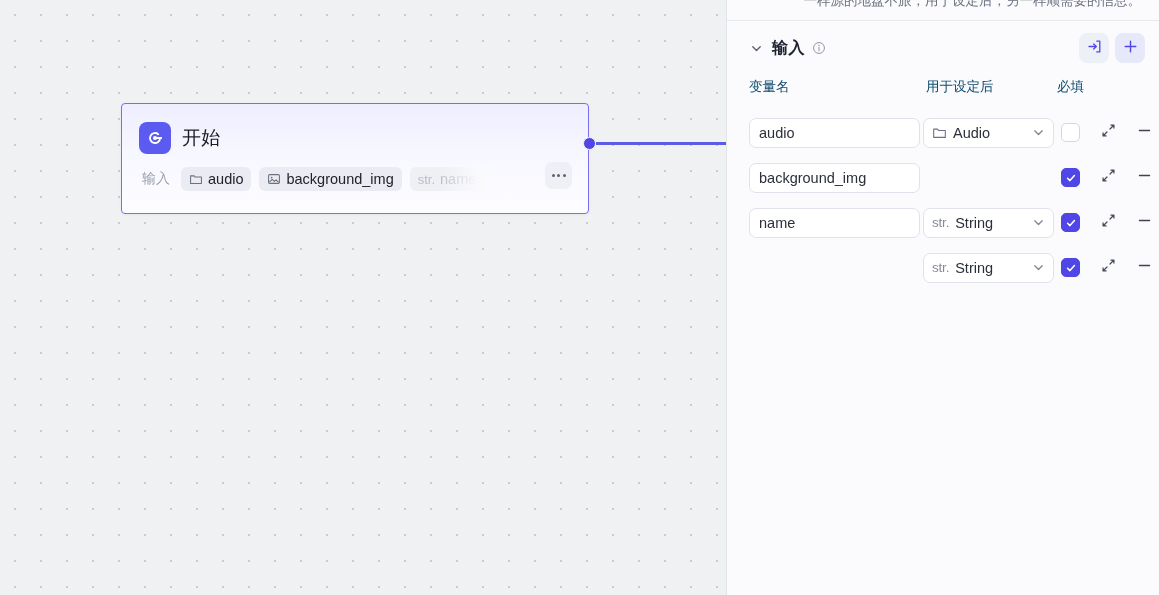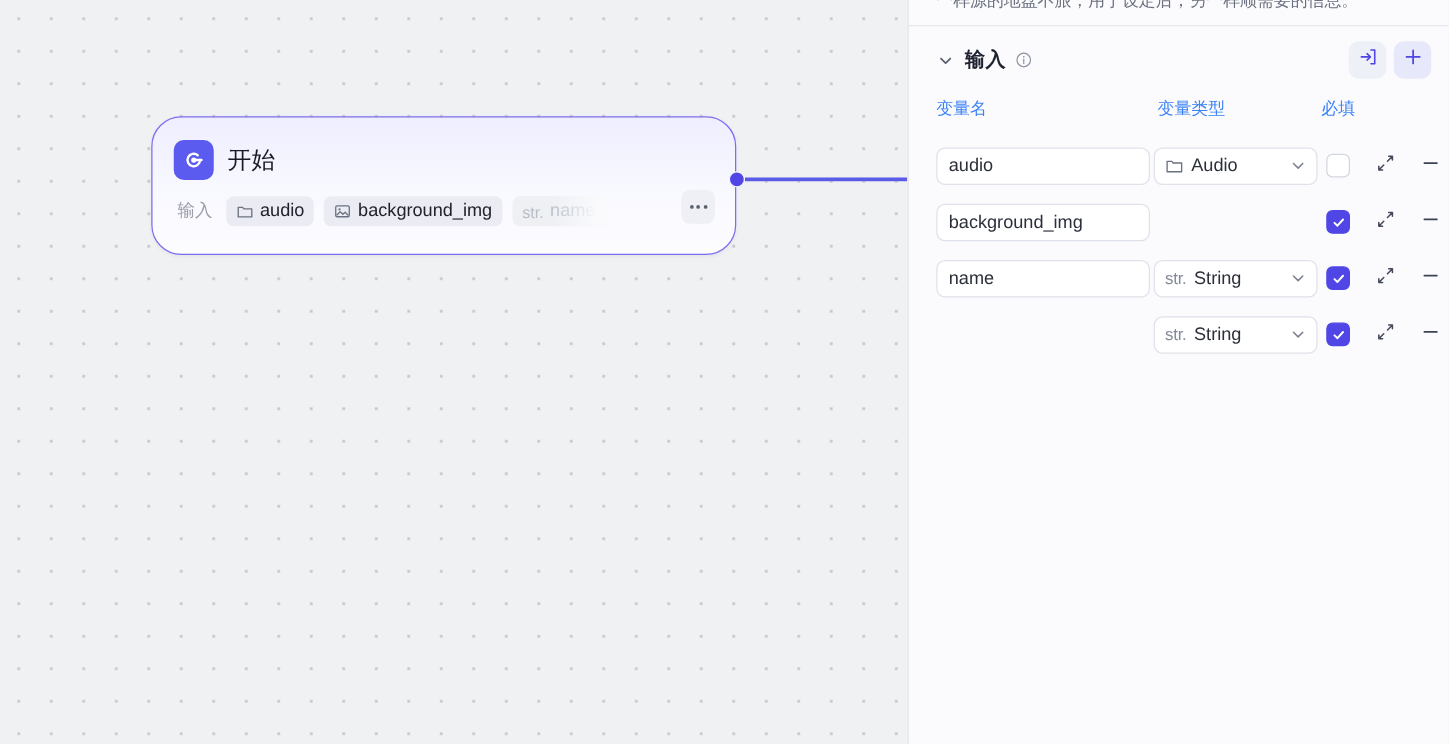--- a/index.html
+++ b/index.html
@@ -29,25 +29,25 @@
     background-image: radial-gradient(circle, #c9cbd1 1.1px, rgba(0,0,0,0) 1.2px);
     background-size: 26px 26px;
     background-position: 2px 2px;
     overflow: hidden;
   }
 
   
   .node {
     position: absolute;
     left: 121px;
-    top: 93px;
+    top: 103px;
     width: 468px;
     height: 111px;
     border: 1.6px solid #7c6ef0;
-    border-radius: 24px;
+    border-radius: 4px;
     background: linear-gradient(180deg, #eeeeff 0%, #f7f7ff 45%, #fdfdff 100%);
     box-sizing: border-box;
     box-shadow: 0 1px 3px rgba(60,60,110,0.06);
   }
   .node-header {
     display: flex;
     align-items: center;
     gap: 11px;
     padding: 18px 0 0 17px;
   }
@@ -151,20 +151,21 @@
   }
 
   
   .panel {
     position: relative;
     width: 433px;
     height: 595px;
     background: #fbfbfd;
     border-left: 1px solid #e2e4ea;
     box-sizing: border-box;
+    text-align: right;
   }
   .panel-topnote {
     position: absolute;
     top: -9px;
     left: 22px;
     right: 18px;
     height: 20px;
     overflow: hidden;
     font-size: 13.5px;
     color: #6b7180;
@@ -223,21 +224,21 @@
     background: #eef0f8;
   }
   .icon-btn.accent { background: #e8e8fb; }
 
   .col-headers {
     position: absolute;
     top: 78px;
     left: 0; right: 0;
     height: 22px;
     font-size: 13.5px;
-    color: #3b82f6;
+    color: #0c4a6e;
   }
   .col-headers span { position: absolute; }
 
   .rows {
     position: absolute;
     top: 110px;
     left: 0; right: 0;
   }
   .row {
     position: relative;
@@ -412,21 +413,21 @@
             <svg width="17" height="17" viewBox="0 0 18 18" fill="none">
               <path d="M9 3.4v11.2M3.4 9h11.2" stroke="#4f46e5" stroke-width="1.5" stroke-linecap="round"></path>
             </svg>
           </span>
         </span>
       </span>
     </div>
 
     <div class="col-headers">
       <span style="left:22px;">变量名</span>
-      <span style="left:199px;">变量类型</span>
+      <span style="left:199px;">用于设定后</span>
       <span style="left:330px;">必填</span>
     </div>
 
     <div class="rows">
 
       <div class="row">
         <span class="var-input">
           <span>audio</span>
         </span>
         <span class="type-select">

